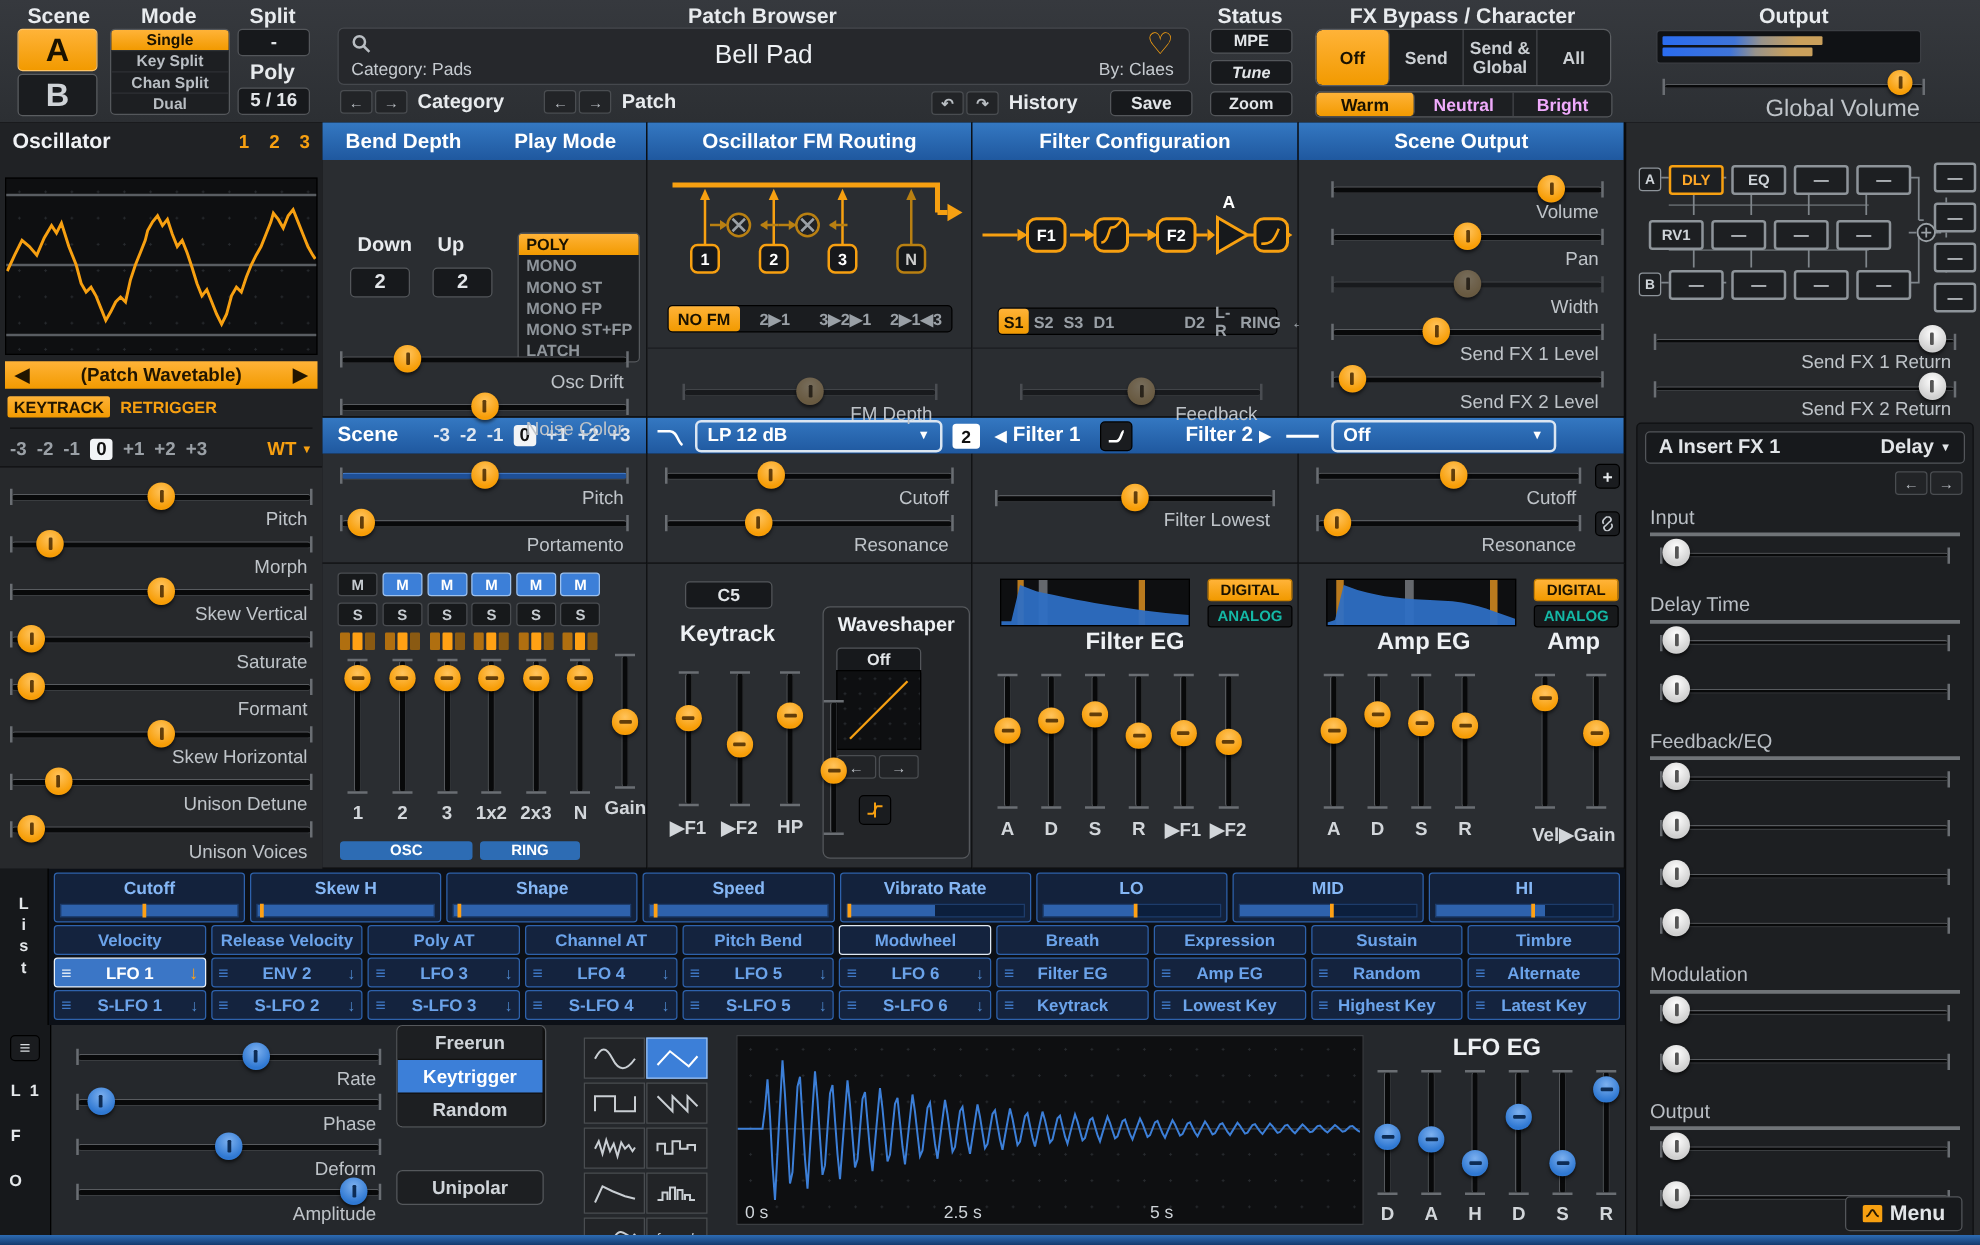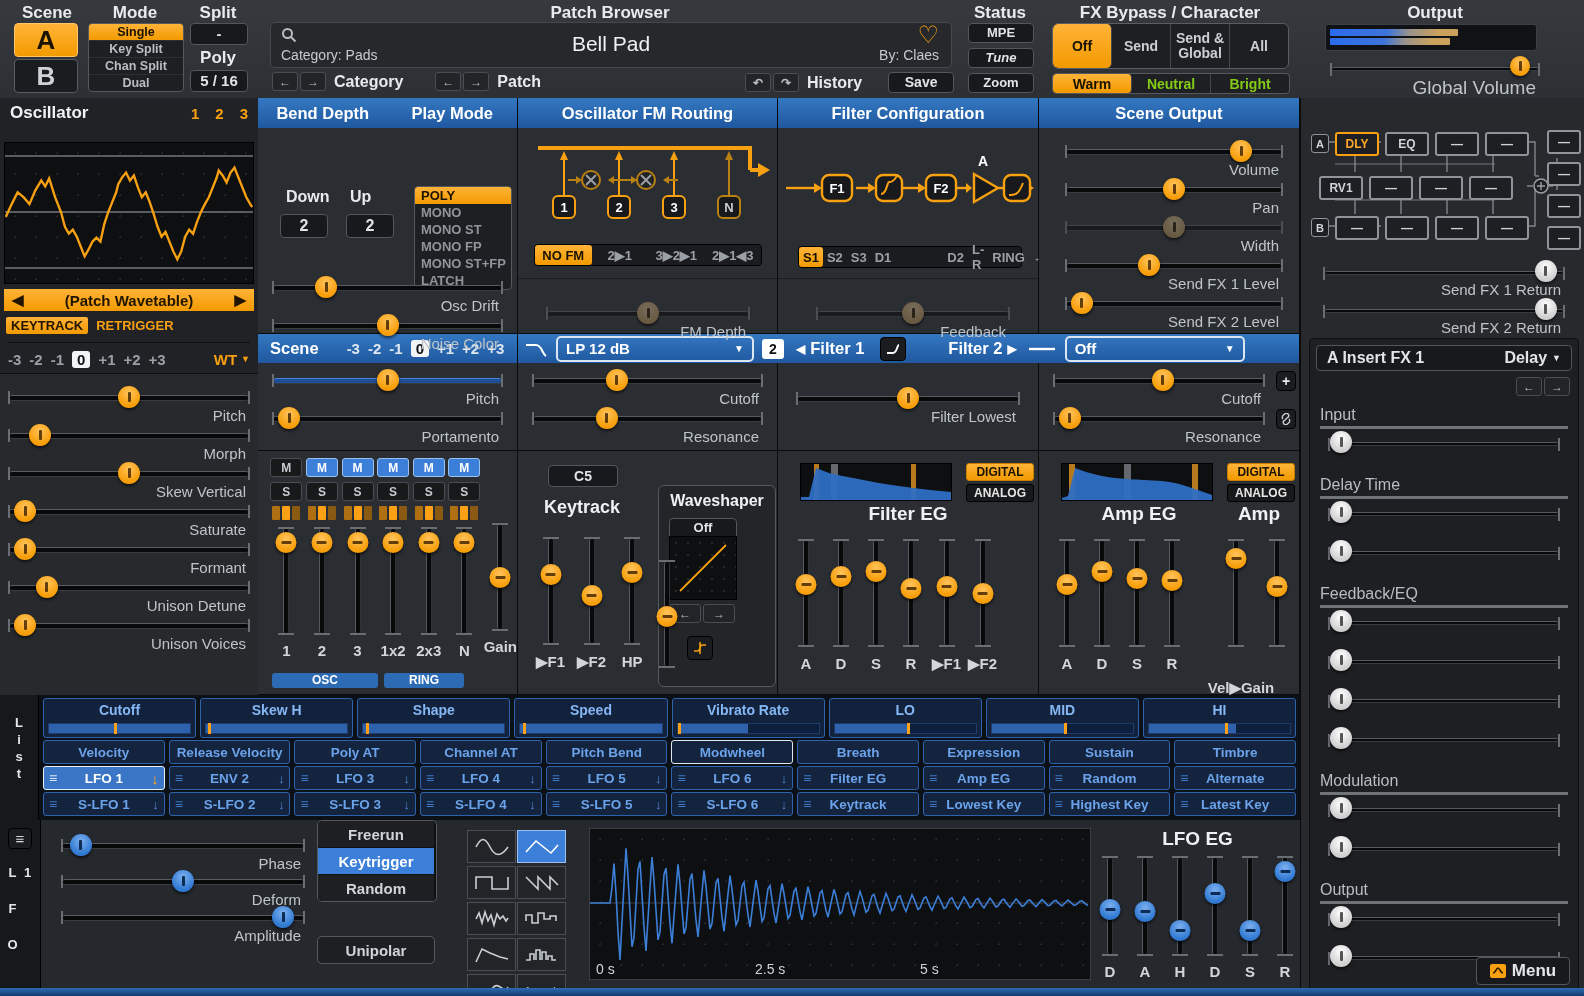--- a/index.html
+++ b/index.html
@@ -15,21 +15,21 @@
   .mode-opt{height:16px;font-size:12.5px;font-weight:bold;color:#b9bec3;display:flex;align-items:center;justify-content:center;border-bottom:1px solid #2e3134;}
   .mode-opt:last-child{border-bottom:none;}
   .mode-opt.active{background:linear-gradient(#ffb338,#f29a00);color:#1a1200;}
   .browser-box{position:absolute;left:270px;top:22px;width:680px;height:44px;background:#26282c;border:1px solid #45484d;border-radius:5px;}
   .navpair{display:flex;gap:2px;}
   .navbtn{width:24px;height:17px;background:#222427;border:1px solid #4a4d51;border-radius:3px;color:#b9bec3;font-size:12px;display:flex;align-items:center;justify-content:center;font-weight:bold;}
   .fxbyp-box{position:absolute;display:flex;background:#1d1f22;border:1px solid #5a5d61;border-radius:6px;overflow:hidden;}
   .fxbyp-opt{width:58px;display:flex;align-items:center;justify-content:center;color:#ccd0d4;font-size:14px;font-weight:bold;border-right:1px solid #44474b;text-align:center;line-height:1.05;}
   .fxbyp-opt:last-child{border-right:none;}
   .fxbyp-opt.active{background:linear-gradient(#ffb338,#f29a00);color:#1a1200;border-radius:5px;}
-  .char-opt{flex:1;display:flex;align-items:center;justify-content:center;font-size:14px;font-weight:bold;color:#84cc16;border-right:1px solid #44474b;}
+  .char-opt{flex:1;display:flex;align-items:center;justify-content:center;font-size:14px;font-weight:bold;color:#f0abfc;border-right:1px solid #44474b;}
   .char-opt:last-child{border-right:none;}
   .char-opt.active{background:linear-gradient(#ffb338,#f29a00);color:#1a1200;border-radius:4px;}
   .vu{position:absolute;background:#101215;border:1px solid #3c3f44;border-radius:3px;}
   .vu i{position:absolute;left:4px;height:7px;border-radius:1px;background:linear-gradient(90deg,#2a6cf0 0%,#3f74d8 45%,#98938b 62%,#caa05c 85%,#caa05c 100%);}
   
   .hs{position:relative;height:38px;}
   .hs .track{position:absolute;left:10px;right:10px;top:9px;height:4px;background:#08090a;border-top:1px solid #585b5f;border-bottom:1px solid #3a3d40;border-radius:2px;}
   .hs .track::before,.hs .track::after{content:'';position:absolute;top:-5px;width:2px;height:13px;background:#6a6e73;}
   .hs .track::before{left:-2px;} .hs .track::after{right:-2px;}
   .hs .handle{position:absolute;top:0;width:22px;height:22px;border-radius:50%;left:calc(10px + (100% - 20px - 22px) * var(--v,0));background:radial-gradient(circle at 50% 32%,#ffc35c,#f79d06 70%);box-shadow:0 2px 3px rgba(0,0,0,.6);display:flex;align-items:center;justify-content:center;}
@@ -73,21 +73,21 @@
   .mini-sq{width:24px;height:22px;background:#1a1c1f;border:1px solid #000;border-radius:4px;display:flex;align-items:center;justify-content:center;}
   
   .mx-btn{width:30px;height:17px;border-radius:3px;border:1px solid #4a4d51;background:#17191b;color:#c6cbd0;font-size:12px;font-weight:bold;display:flex;align-items:center;justify-content:center;}
   .mx-btn.on{background:#3c7fd8;border-color:#9cc1ef;color:#fff;}
   .mx-meter{display:flex;gap:2px;height:14px;align-items:flex-end;}
   .mx-meter i{width:8px;height:14px;border-radius:1px;}
   .mx-meter i:nth-child(1){background:#b06f10;}
   .mx-meter i:nth-child(2){background:#ffa114;}
   .mx-meter i:nth-child(3){background:#8a5a12;}
   
-  .egmode{width:66px;height:16px;border-radius:3px;border:1px solid #000;display:flex;align-items:center;justify-content:center;font-size:12px;font-weight:bold;background:#17191b;color:#e5e5e5;}
+  .egmode{width:66px;height:16px;border-radius:3px;border:1px solid #000;display:flex;align-items:center;justify-content:center;font-size:12px;font-weight:bold;background:#17191b;color:#14b8a6;}
   .egmode.active{background:linear-gradient(#ffb338,#f29a00);color:#1a1200;border-color:#c87f00;}
   
   .modgrid{position:absolute;left:0;top:695px;width:1300px;height:125px;background:#0c1017;border-bottom:2px solid #0a0b0c;display:flex;}
   .sidetab{width:38px;background:#16181b;border-right:1px solid #000;display:flex;flex-direction:column;align-items:center;color:#e4e7ea;font-size:13px;font-weight:bold;}
   .modcell{background:#14233e;border:1px solid #2e62ac;border-radius:3px;color:#6ba3ea;font-size:13.5px;font-weight:bold;display:flex;align-items:center;justify-content:center;position:relative;}
   .modcell .ham{position:absolute;left:5px;color:#3f77c4;font-size:14px;}
   .modcell .dn{position:absolute;right:5px;color:#4f8ad2;font-size:13px;}
   .modcell.hl{border-color:#dfe9f5;}
   .modcell.sel{background:#3b76c6;color:#fff;border-color:#e8f0fa;}
   .modcell.sel .ham{color:#dbe7f4;}
@@ -258,20 +258,25 @@
         </div>
         <div class="hs" style="--v: 0.02;">
           <div class="track"></div>
           <div class="handle"></div>
           <div class="lab">Saturate</div>
         </div>
         <div class="hs" style="--v: 0.02;">
           <div class="track"></div>
           <div class="handle"></div>
           <div class="lab">Formant</div>
+        </div>
+        <div class="hs" style="--v: 0.5;">
+          <div class="track"></div>
+          <div class="handle"></div>
+          <div class="lab">Skew Horizontal</div>
         </div>
         <div class="hs" style="--v: 0.12;">
           <div class="track"></div>
           <div class="handle"></div>
           <div class="lab">Unison Detune</div>
         </div>
         <div class="hs" style="--v: 0.02;">
           <div class="track"></div>
           <div class="handle"></div>
           <div class="lab">Unison Voices</div>
@@ -807,21 +812,21 @@
       <div class="abs" style="left:183px;top:86px;display:flex;gap:13px;">
         <div class="vs" style="height: 112px; --v: 0.92;">
             <div class="vtrack"></div>
             <div class="vhandle"></div>
           </div>
           <div class="vs" style="height: 112px; --v: 0.58;">
             <div class="vtrack"></div>
             <div class="vhandle"></div>
           </div>
       </div>
-      <div class="abs vlab" style="left:157px;top:208px;width:90px;margin-top:20px;">Vel▶Gain</div>
+      <div class="abs vlab" style="left:175px;top:208px;width:90px;">Vel▶Gain</div>
     </div>
   </section>
 
   <aside class="abs" style="left:1300px;top:98px;width:284px;height:898px;background:#27292c;border-left:1px solid #0a0b0c;">
 
     <div class="abs" style="left:6px;top:4px;width:272px;height:232px;">
       <svg class="abs" style="left:0;top:0;" width="272" height="150">
         <g stroke="#7f858b" stroke-width="1.4" fill="none">
           <path d="M22,40 h6 M68,40 h6 M114,40 h6 M160,40 h6 M206,40 h22 v34 M228,74 h4"></path>
           <path d="M48,52 v18 M94,52 v18 M140,52 v18 M186,52 v18"></path>
@@ -1173,20 +1178,25 @@
       </div>
     </div>
   </section>
 
   <section class="lforow">
     <div class="sidetab" style="width:40px;">
       <div class="mini-sq" style="margin-top:8px;width:22px;height:20px;color:#d6dade;font-size:15px;">≡</div>
       <span style="writing-mode:vertical-lr;text-orientation:upright;letter-spacing:3px;margin-top:16px;font-size:13px;">L F O 1</span>
     </div>
     <div style="width:260px;padding:14px 4px 0 12px;">
+      <div class="hs blue" style="height: 36px; --v: 0.6;">
+          <div class="track"></div>
+          <div class="handle"></div>
+          <div class="lab">Rate</div>
+        </div>
         <div class="hs blue" style="height: 36px; --v: 0.03;">
           <div class="track"></div>
           <div class="handle"></div>
           <div class="lab">Phase</div>
         </div>
         <div class="hs blue" style="height: 36px; --v: 0.5;">
           <div class="track"></div>
           <div class="handle"></div>
           <div class="lab">Deform</div>
         </div>

